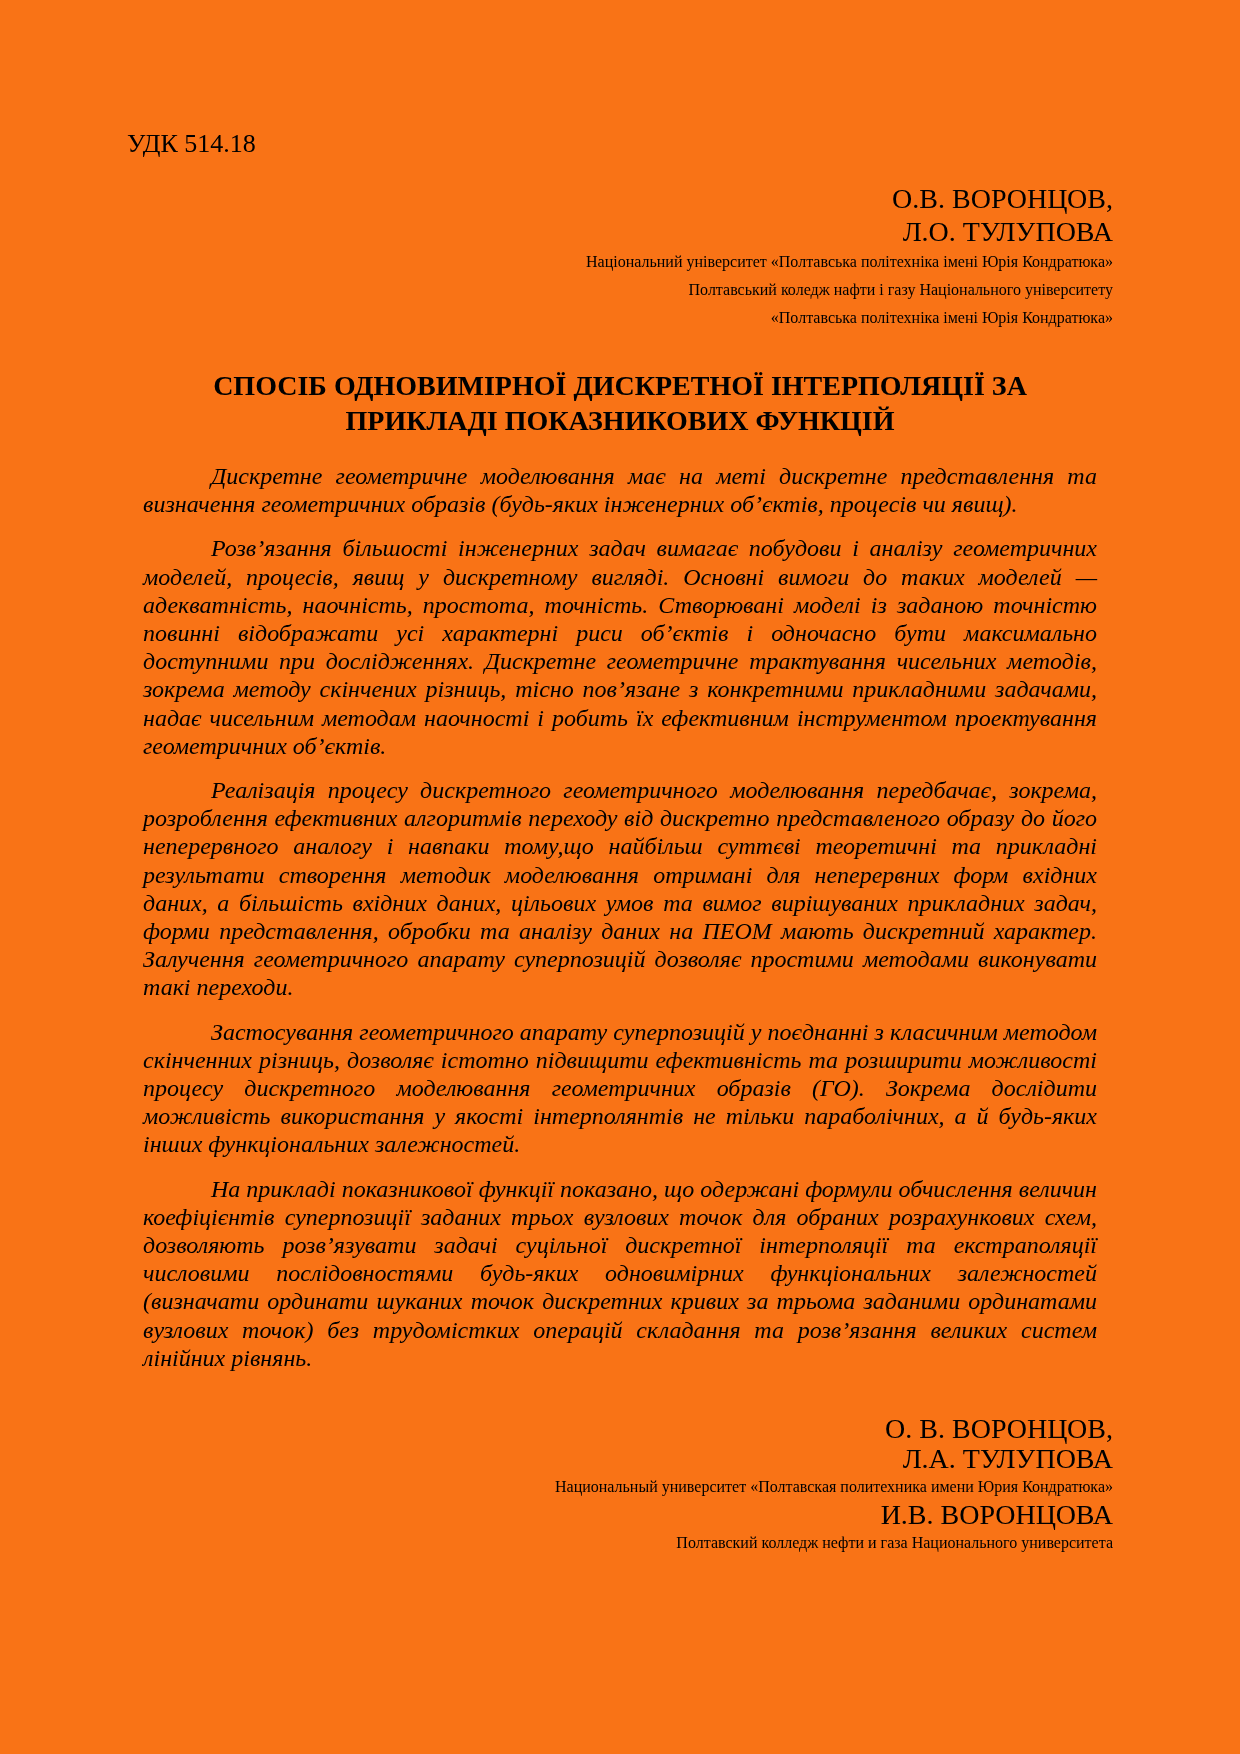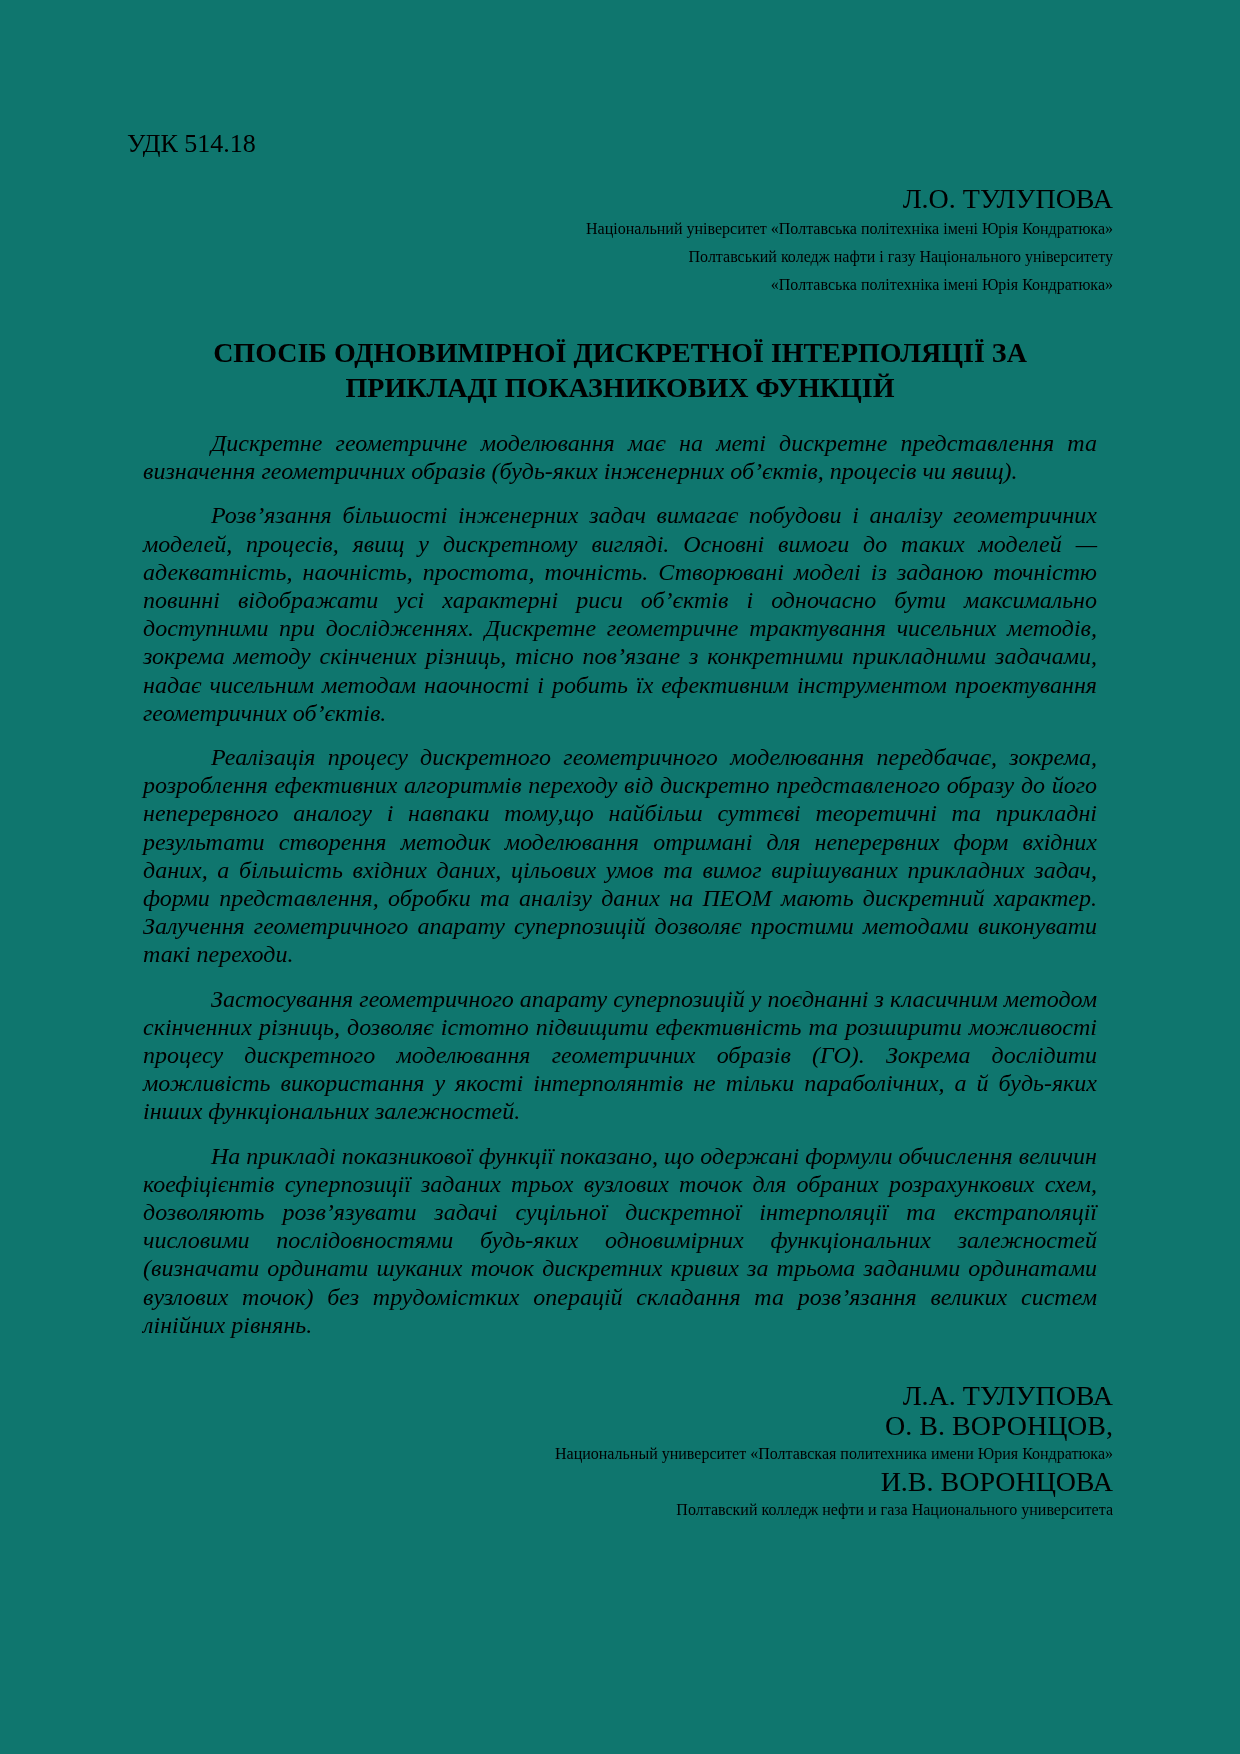--- a/index.html
+++ b/index.html
@@ -5,21 +5,21 @@
   html, body {
     margin: 0;
     padding: 0;
     background: #ffffff;
   }
   .page {
     position: relative;
     width: 1240px;
     height: 1754px;
     box-sizing: border-box;
-    background: #0f766e;
+    background: #f97316;
     color: #000000;
     padding: 130px 127px 0 127px;
     font-family: "Liberation Serif", serif;
     overflow: hidden;
   }
   .udc {
     font-size: 26px;
     line-height: 28px;
     text-align: left;
   }
@@ -63,40 +63,41 @@
   }
 </style>
 </head>
 <body>
 
 <div class="page">
 
   <div class="udc">УДК 514.18</div>
 
   <div class="head-block">
+    <div class="name-line">О.В. ВОРОНЦОВ,</div>
     <div class="name-line">Л.О. ТУЛУПОВА</div>
     <div class="affil-line">Національний університет «Полтавська політехніка імені Юрія Кондратюка»</div>
     <div class="affil-line">Полтавський коледж нафти і газу Національного університету</div>
     <div class="affil-line">«Полтавська політехніка імені Юрія Кондратюка»</div>
   </div>
 
   <h1 class="article-title">
     <span>СПОСІБ ОДНОВИМІРНОЇ ДИСКРЕТНОЇ ІНТЕРПОЛЯЦІЇ ЗА</span>
     <span>ПРИКЛАДІ ПОКАЗНИКОВИХ ФУНКЦІЙ</span>
   </h1>
 
   <div class="abstract">
     <p>Дискретне геометричне моделювання має на меті дискретне представлення та визначення геометричних образів (будь-яких інженерних об’єктів, процесів чи явищ).</p>
     <p>Розв’язання більшості інженерних задач вимагає побудови і аналізу геометричних моделей, процесів, явищ у дискретному вигляді. Основні вимоги до таких моделей — адекватність, наочність, простота, точність. Створювані моделі із заданою точністю повинні відображати усі характерні риси об’єктів і одночасно бути максимально доступними при дослідженнях. Дискретне геометричне трактування чисельних методів, зокрема методу скінчених різниць, тісно пов’язане з конкретними прикладними задачами, надає чисельним методам наочності і робить їх ефективним інструментом проектування геометричних об’єктів.</p>
     <p>Реалізація процесу дискретного геометричного моделювання передбачає, зокрема, розроблення ефективних алгоритмів переходу від дискретно представленого образу до його неперервного аналогу і навпаки тому,що найбільш суттєві теоретичні та прикладні результати створення методик моделювання отримані для неперервних форм вхідних даних, а більшість вхідних даних, цільових умов та вимог вирішуваних прикладних задач, форми представлення, обробки та аналізу даних на ПЕОМ мають дискретний характер. Залучення геометричного апарату суперпозицій дозволяє простими методами виконувати такі переходи.</p>
     <p>Застосування геометричного апарату суперпозицій у поєднанні з класичним методом скінченних різниць, дозволяє істотно підвищити ефективність та розширити можливості процесу дискретного моделювання геометричних образів (ГО). Зокрема дослідити можливість використання у якості інтерполянтів не тільки параболічних, а й будь-яких інших функціональних залежностей.</p>
     <p>На прикладі показникової функції показано, що одержані формули обчислення величин коефіцієнтів суперпозиції заданих трьох вузлових точок для обраних розрахункових схем, дозволяють розв’язувати задачі суцільної дискретної інтерполяції та екстраполяції числовими послідовностями будь-яких одновимірних функціональних залежностей (визначати ординати шуканих точок дискретних кривих за трьома заданими ординатами вузлових точок) без трудомістких операцій складання та розв’язання великих систем лінійних рівнянь.</p>
   </div>
 
   <div class="foot-block">
+    <div class="name-line">О. В. ВОРОНЦОВ,</div>
     <div class="name-line">Л.А. ТУЛУПОВА</div>
-    <div class="name-line">О. В. ВОРОНЦОВ,</div>
     <div class="affil-line">Национальный университет «Полтавская политехника имени Юрия Кондратюка»</div>
     <div class="name-line">И.В. ВОРОНЦОВА</div>
     <div class="affil-line">Полтавский колледж нефти и газа Национального университета</div>
   </div>
 
 </div>
 
 </body></html>

